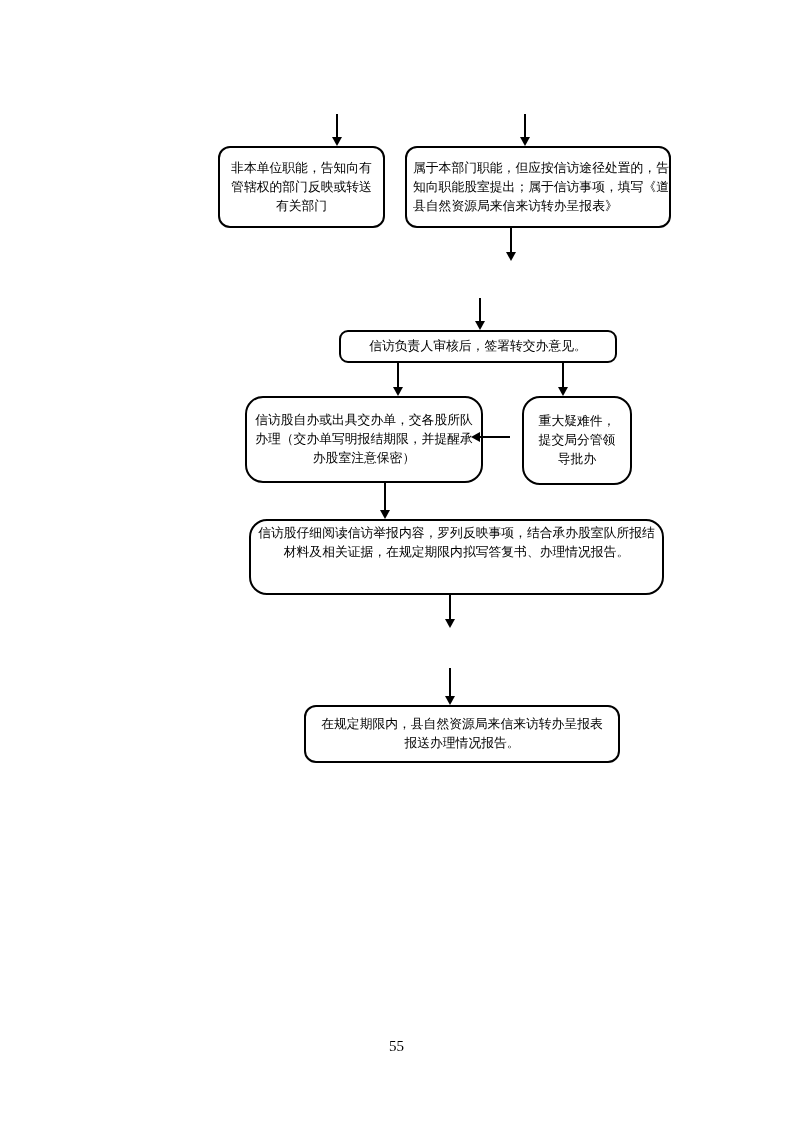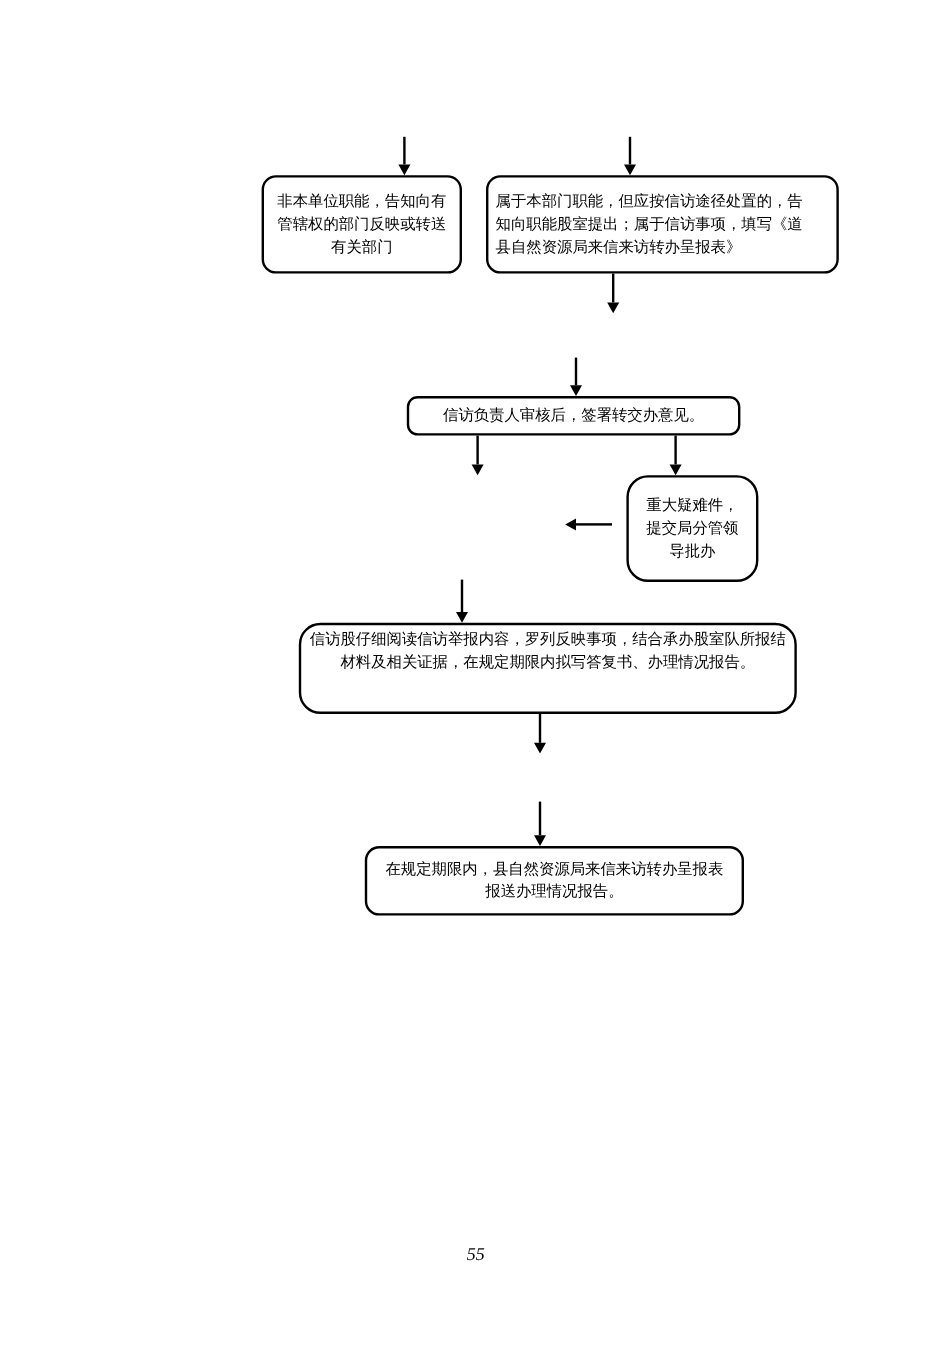--- a/index.html
+++ b/index.html
@@ -61,21 +61,21 @@
     left: -9px;
     top: -4.5px;
     width: 0;
     height: 0;
     border-top: 5.5px solid transparent;
     border-bottom: 5.5px solid transparent;
     border-right: 9px solid #000000;
   }
   
   #n1 { left: 206px; top: 146px; width: 167px; height: 82px; }
-  #n2 { left: 393px; top: 146px; width: 294px; height: 82px;
+  #n2 { left: 393px; top: 146px; width: 266px; height: 82px;
         text-align: left; justify-content: flex-start; padding: 0 6px; }
   #n3 { left: 368px; top: 261px; width: 222px; height: 37px; border-radius: 10px; }
   #n4 { left: 327px; top: 330px; width: 278px; height: 33px; border-radius: 9px; text-align: right; }
   #n5 { left: 233px; top: 396px; width: 238px; height: 87px; border-radius: 18px; }
   #n6 { left: 510px; top: 396px; width: 110px; height: 89px; border-radius: 18px; }
   #n7 { left: 237px; top: 519px; width: 415px; height: 76px; border-radius: 18px;
         align-items: flex-start; padding-top: 3px; }
   #n8 { left: 278px; top: 628px; width: 335px; height: 40px; border-radius: 10px; }
   #n9 { left: 292px; top: 705px; width: 316px; height: 58px; }
   
@@ -90,21 +90,20 @@
   #a9  { left: 449px; top: 668px; height: 28px; }
   #ah1 { left: 480px; top: 436px; width: 30px; }
   .page-number {
     position: absolute;
     left: 0;
     right: 0;
     top: 1038px;
     text-align: center;
     font-size: 15px;
     color: #000000;
-    font-style: italic;
   }
 </style>
 </head>
 <body>
 
 <div class="page">
 
   <div class="varrow" id="a1"></div>
   <div class="varrow" id="a2"></div>
 
@@ -118,20 +117,23 @@
   <div class="varrow" id="a3"></div>
 
 
   <div class="varrow" id="a4"></div>
 
   <div class="node" id="n4">信访负责人审核后，签署转交办意见。</div>
 
   <div class="varrow" id="a5"></div>
   <div class="varrow" id="a6"></div>
 
+  <div class="node" id="n5">信访股自办或出具交办单，交各股所队
+办理（交办单写明报结期限，并提醒承
+办股室注意保密）</div>
   <div class="node" id="n6">重大疑难件，
 提交局分管领
 导批办</div>
 
   <div class="harrow-left" id="ah1"></div>
 
   <div class="varrow" id="a7"></div>
 
   <div class="node" id="n7">信访股仔细阅读信访举报内容，罗列反映事项，结合承办股室队所报结
 材料及相关证据，在规定期限内拟写答复书、办理情况报告。</div>

